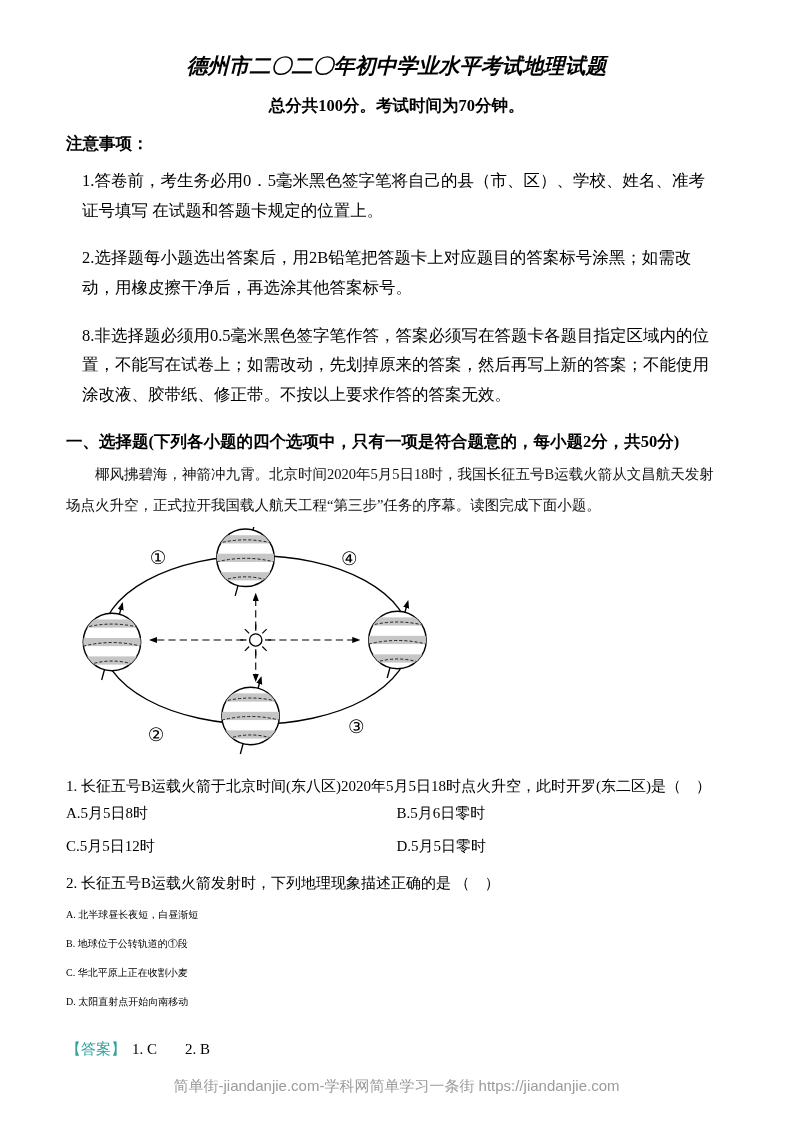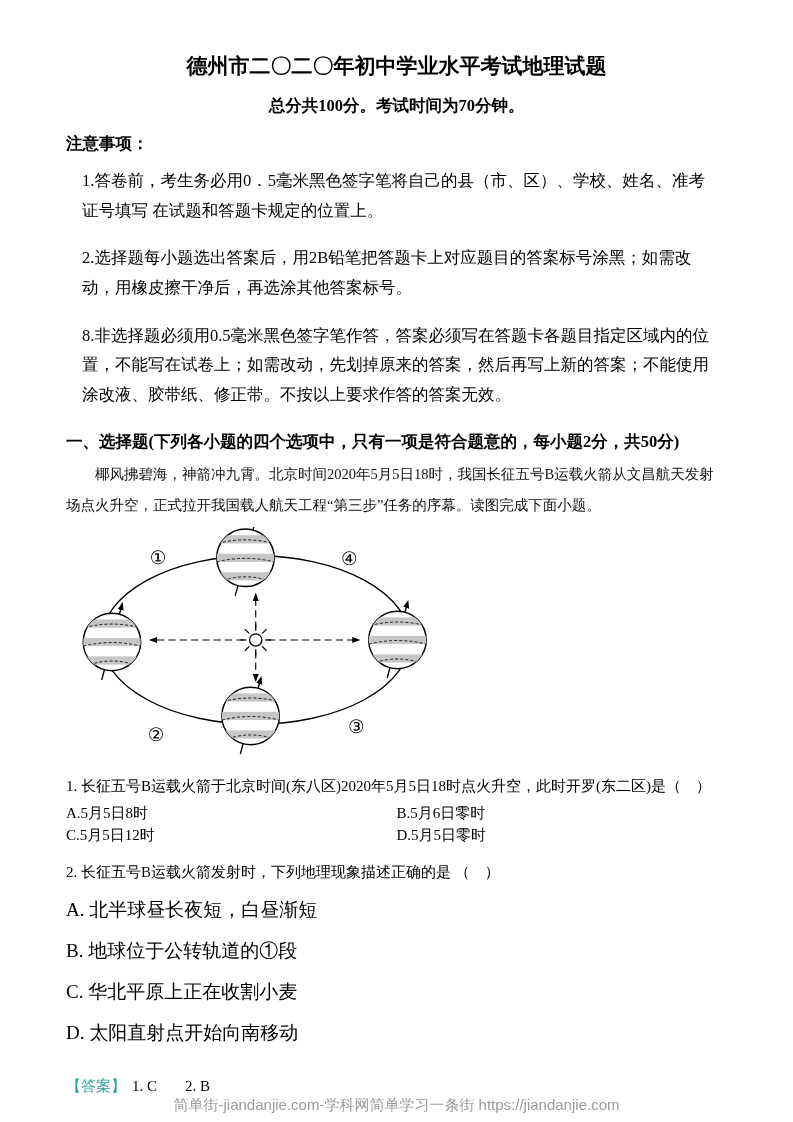--- a/index.html
+++ b/index.html
@@ -5,30 +5,31 @@
   html,body{margin:0;padding:0;background:#ffffff;}
   .page{
     width:793px;height:1122px;box-sizing:border-box;
     padding:46px 66px 26px 66px;
     font-family:"Liberation Serif","DejaVu Serif",serif;
     color:#000;display:flex;flex-direction:column;background:#fff;
   }
   .title{
     font-size:21px;font-weight:700;text-align:center;margin:6px 0 10px 0;
     font-family:"Liberation Sans","DejaVu Sans",sans-serif;
+    font-style:italic;
   }
   .subtitle{font-size:16.5px;font-weight:700;text-align:center;margin:5px 0 14px 0;}
   .notice-head{font-size:16.5px;font-weight:700;margin:2px 0 2px 0;}
   .para{font-size:16.5px;font-weight:400;line-height:1.8;margin:9px 16px;}
   .section-head{font-size:16.5px;font-weight:700;margin:12px 0 4px 0;}
   .passage{font-size:14.5px;font-weight:400;line-height:2.15;margin:2px 0 2px 0;text-indent:2em;color:#111;}
   .diagram-wrap{margin:4px 0 6px 14px;}
   .stem{font-size:15px;margin:12px 0 6px 0;}
-  .opts-grid{display:grid;grid-template-columns:1fr 1fr;row-gap:3px;font-size:15px;margin:8px 0 6px 0;}
-  .opts-list{font-size:19px;margin:4px 0 6px 0;}
+  .opts-grid{display:grid;grid-template-columns:1fr 1fr;row-gap:14px;font-size:15px;margin:8px 0 6px 0;}
+  .opts-list{font-size:10px;margin:4px 0 6px 0;}
   .opts-list .opt{margin:15px 0;}
   .answer-line{font-size:15px;margin:16px 0 0 0;}
   .answer-badge{color:#2fa39e;font-weight:400;margin-right:6px;}
   .answer-item{margin-right:28px;}
   .footer{
     margin-top:auto;text-align:center;color:#9b9b9b;font-size:15px;
     font-family:"Liberation Sans","DejaVu Sans",sans-serif;
   }
 </style>
 </head>

